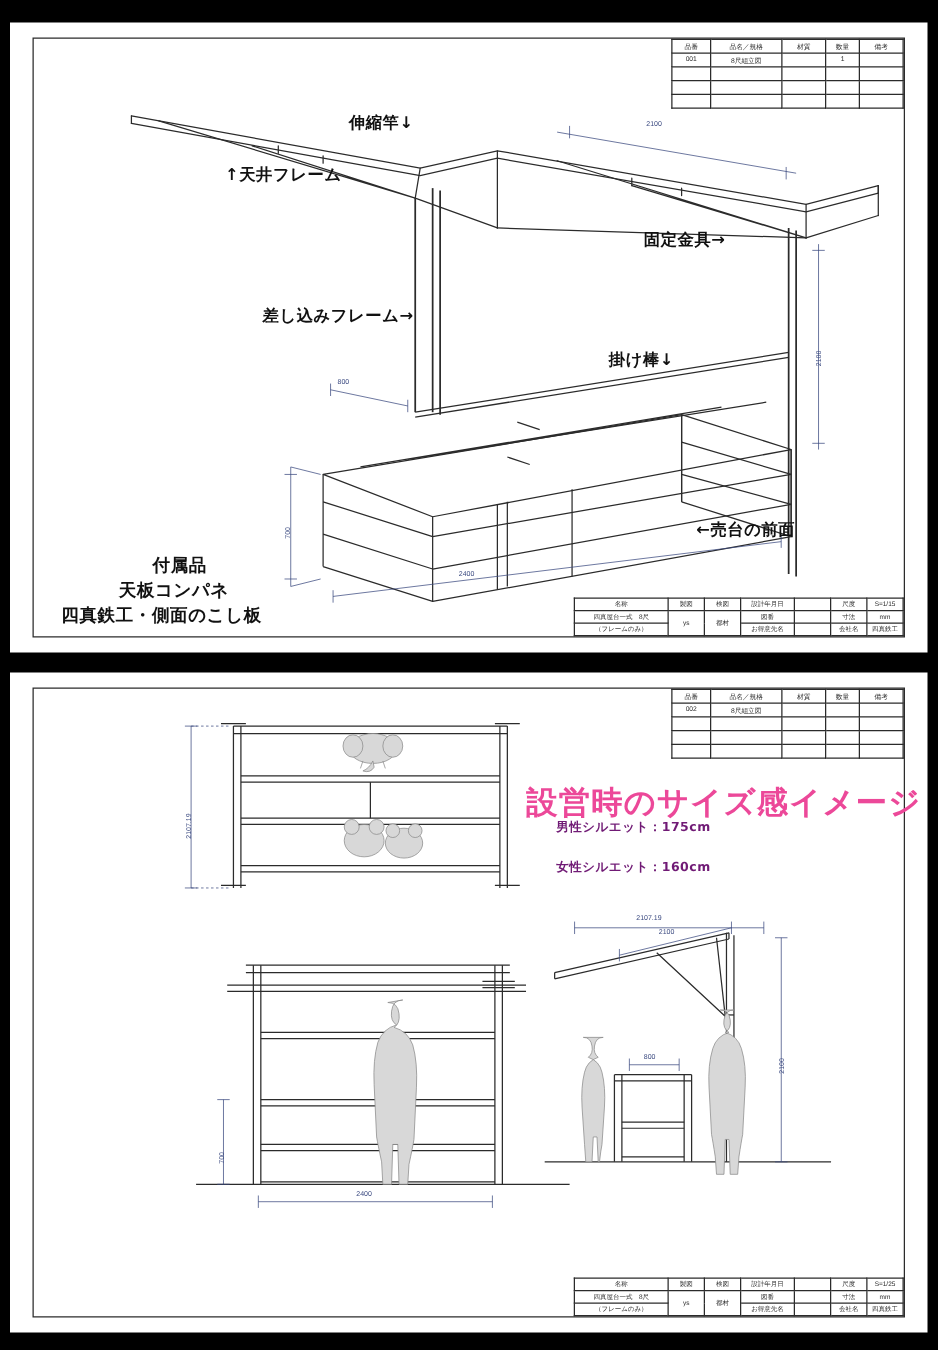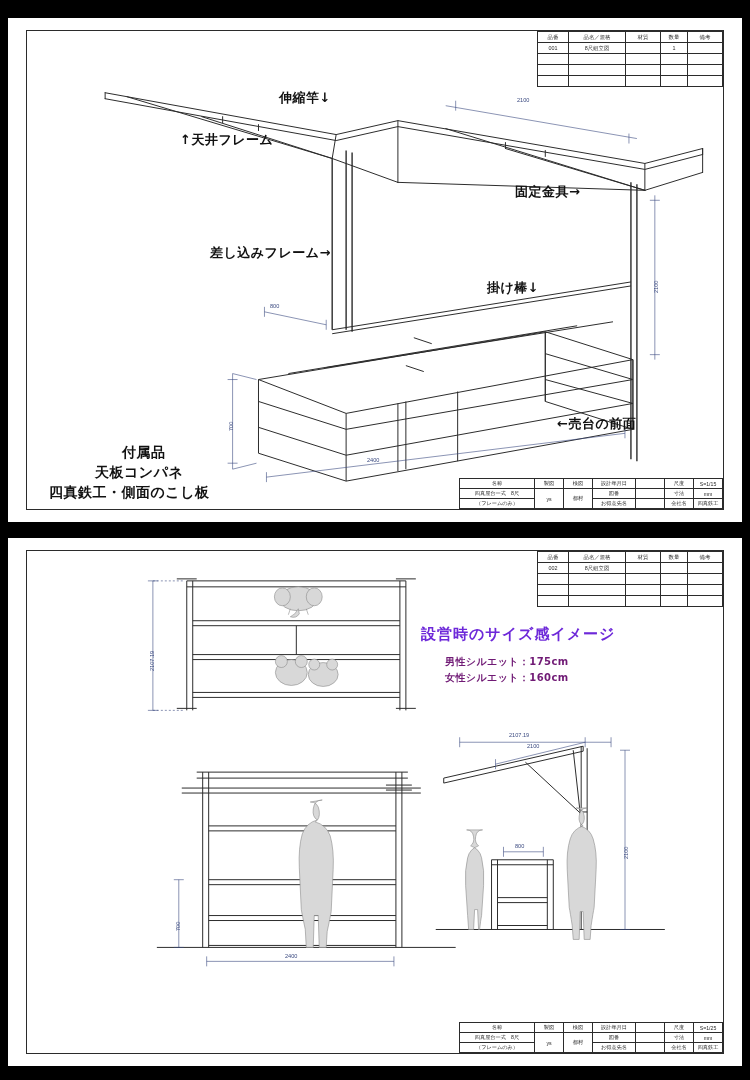--- a/index.html
+++ b/index.html
@@ -94,24 +94,24 @@
     font-family: "DejaVu Sans", sans-serif;
     font-weight: bold;
     white-space: nowrap;
     letter-spacing: 0.5px;
   }
   .anno-13 { font-size: 13px; }
   .anno-12 { font-size: 14px; }
 
   .big-title {
     position: absolute;
-    color: #6d28d9;
+    color: #ec4899;
     font-family: "DejaVu Sans", sans-serif;
     font-weight: bold;
-    font-size: 15px;
+    font-size: 25px;
     letter-spacing: 1px;
     white-space: nowrap;
   }
   .sub-title {
     position: absolute;
     color: #701a75;
     font-family: "DejaVu Sans", sans-serif;
     font-weight: bold;
     font-size: 10px;
     letter-spacing: 0.4px;
@@ -430,21 +430,21 @@
         <path d="M470 209 L470 219 M560 187 L560 197"></path>
         <path d="M600 200 L600 380"></path>
         <path d="M595 200 L605 200 M595 380 L605 380"></path>
         <path d="M478 302 L518 302"></path>
         <path d="M478 297 L478 307 M518 297 L518 307"></path>
       </g>
     </svg>
 
     <div class="big-title" style="left:394px; top:74px;">設営時のサイズ感イメージ</div>
     <div class="sub-title" style="left:418px; top:104px;">男性シルエット：175cm</div>
-    <div class="sub-title" style="left:418px; top:120px;">女性シルエット：160cm</div>
+    <div class="sub-title" style="left:418px; top:136px;">女性シルエット：160cm</div>
 
     <div class="dim-label dim-vert" style="left:122px; top:120px;">2107.19</div>
     <div class="dim-label" style="left:482px; top:181px;">2107.19</div>
     <div class="dim-label" style="left:500px; top:192px;">2100</div>
     <div class="dim-label dim-vert" style="left:596px; top:308px;">2100</div>
     <div class="dim-label" style="left:488px; top:292px;">800</div>
     <div class="dim-label dim-vert" style="left:148px; top:380px;">700</div>
     <div class="dim-label" style="left:258px; top:402px;">2400</div>
 
     <table class="title-block" style="right:0px; bottom:0px;">

